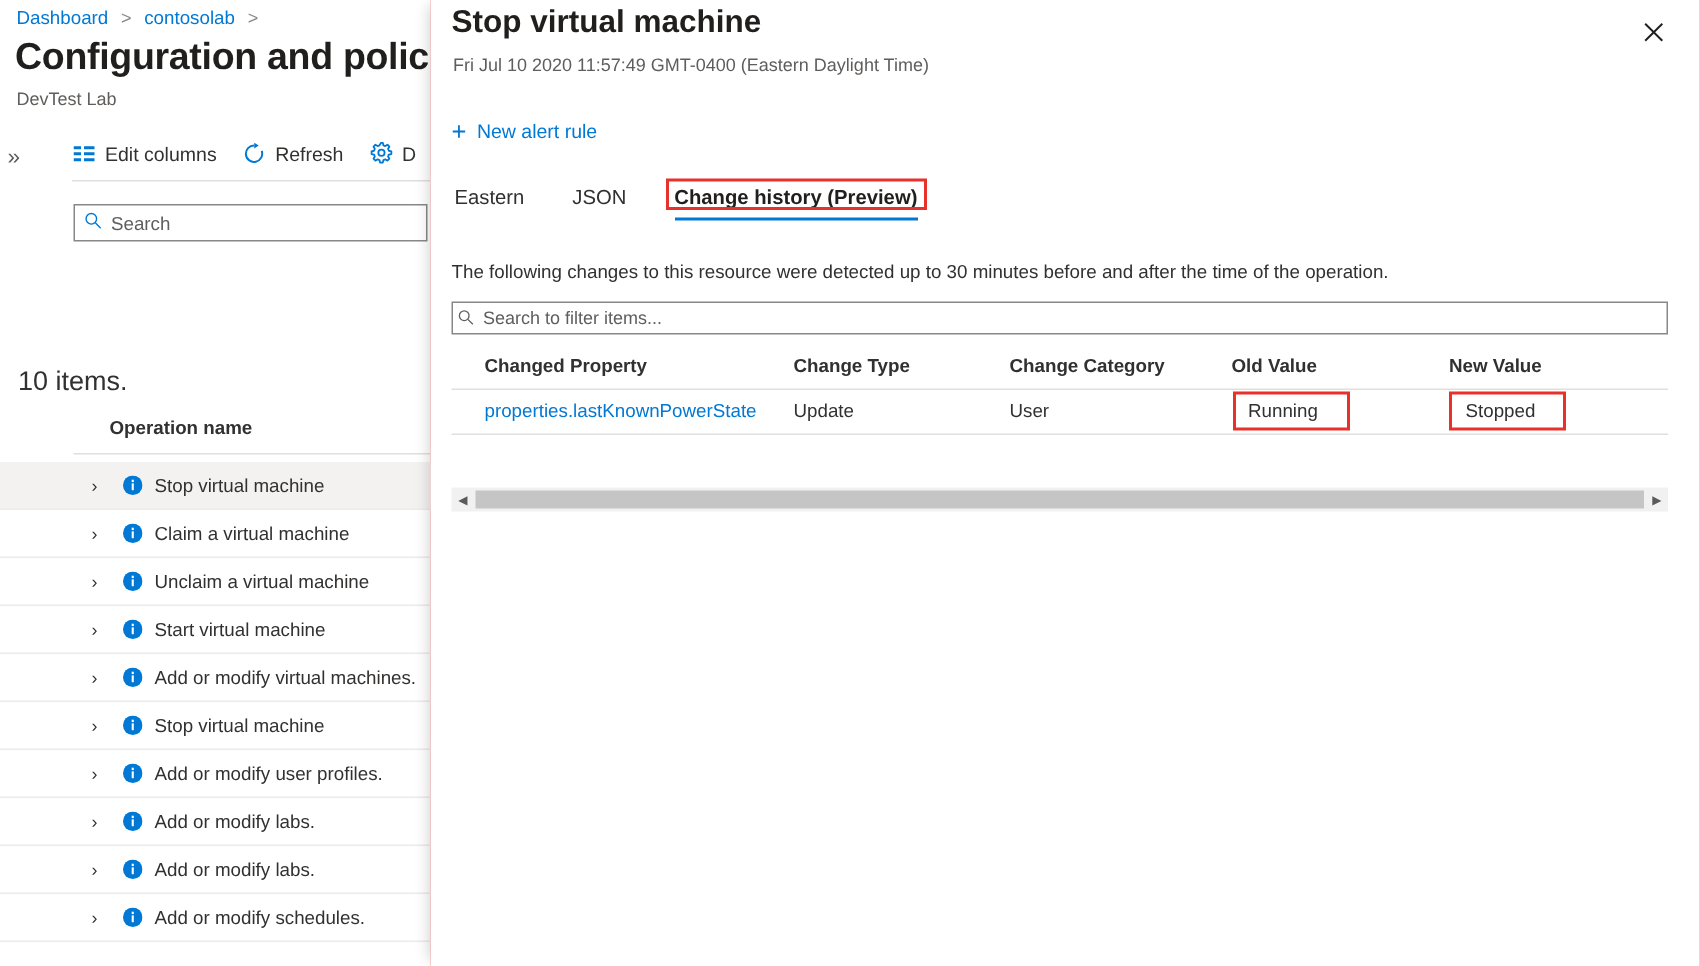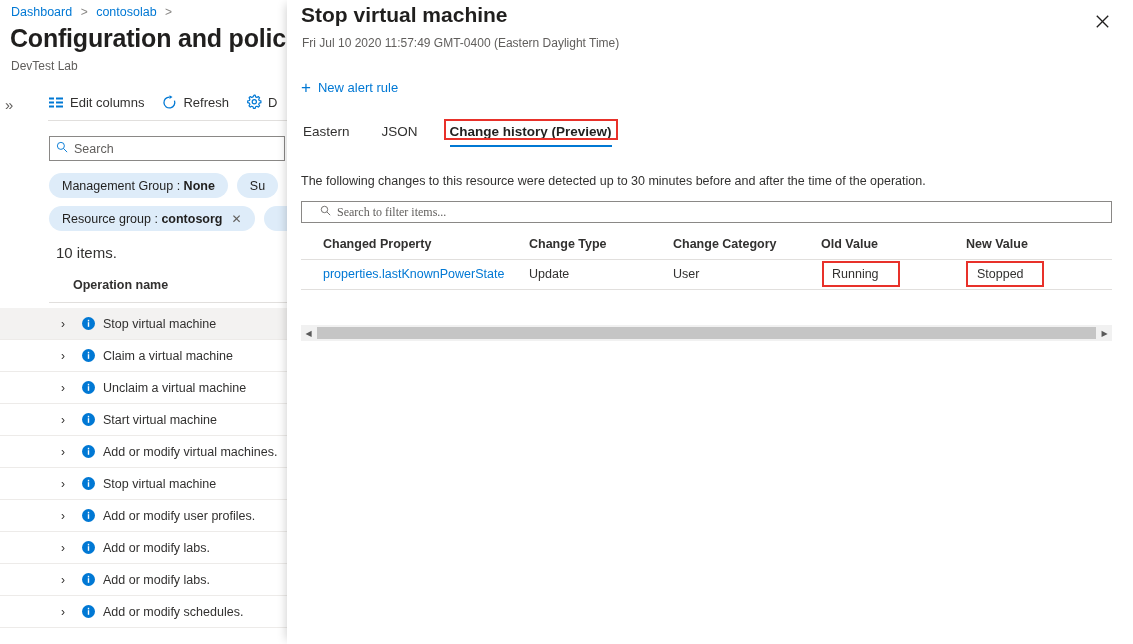--- a/index.html
+++ b/index.html
@@ -152,23 +152,22 @@
   .pill b { font-weight: 700; }
   .pill .x {
     color: #605e5c;
     font-size: 12px;
     line-height: 1;
   }
 
   .items-count {
     position: absolute;
     left: 12px; top: 244px;
-    font-size: 15px;
-    color: #323130;
-    margin-left: 44px;
+    font-size: 18px;
+    color: #323130;
   }
 
   .op-header {
     position: absolute;
     left: 0; top: 278px;
     width: 287px;
     font-size: 12.5px;
     font-weight: 600;
     color: #323130;
     padding-left: 49px;
@@ -317,23 +316,22 @@
   .filter-box {
     position: absolute;
     left: 14px; top: 201px;
     width: 811px;
     height: 22px;
     border: 1px solid #8a8886;
     background: #ffffff;
     box-sizing: border-box;
     display: flex;
     align-items: center;
-    padding-left: 18px;
+    padding-left: 3px;
     gap: 6px;
-    font-family: Liberation Serif, serif;
   }
   .filter-box .ph {
     font-size: 12px;
     color: #605e5c;
   }
 
   
   .grid {
     position: absolute;
     left: 14px; top: 231px;
@@ -473,41 +471,20 @@
     <div class="search-box">
       <span>
         <svg width="12" height="12" viewBox="0 0 14 14">
           <circle cx="5.7" cy="5.7" r="4.1" fill="none" stroke="#0078d4" stroke-width="1.1"></circle>
           <line x1="8.8" y1="8.8" x2="13" y2="13" stroke="#0078d4" stroke-width="1.1"></line>
         </svg>
       </span>
       <span class="ph">Search</span>
     </div>
 
-    <div class="pills">
-      <div class="pill-row">
-        <div class="pill">
-          <span><span>Management Group :</span>
-          <b>None</b></span>
-        </div>
-        <div class="pill">
-          <span>Su</span>
-        </div>
-      </div>
-      <div class="pill-row">
-        <div class="pill">
-          <span><span>Resource group :</span>
-          <b>contosorg</b></span>
-          <span class="x">✕</span>
-        </div>
-        <div class="pill">
-            <span style="width:22px"></span>
-          </div>
-      </div>
-    </div>
 
     <div class="items-count">10 items.</div>
 
     <div class="op-header">Operation name</div>
     <div class="op-header-rule"></div>
 
     <div class="op-list">
       <div class="op-row selected">
         <span class="row-chevron">›</span>
         <span class="info-icon">

